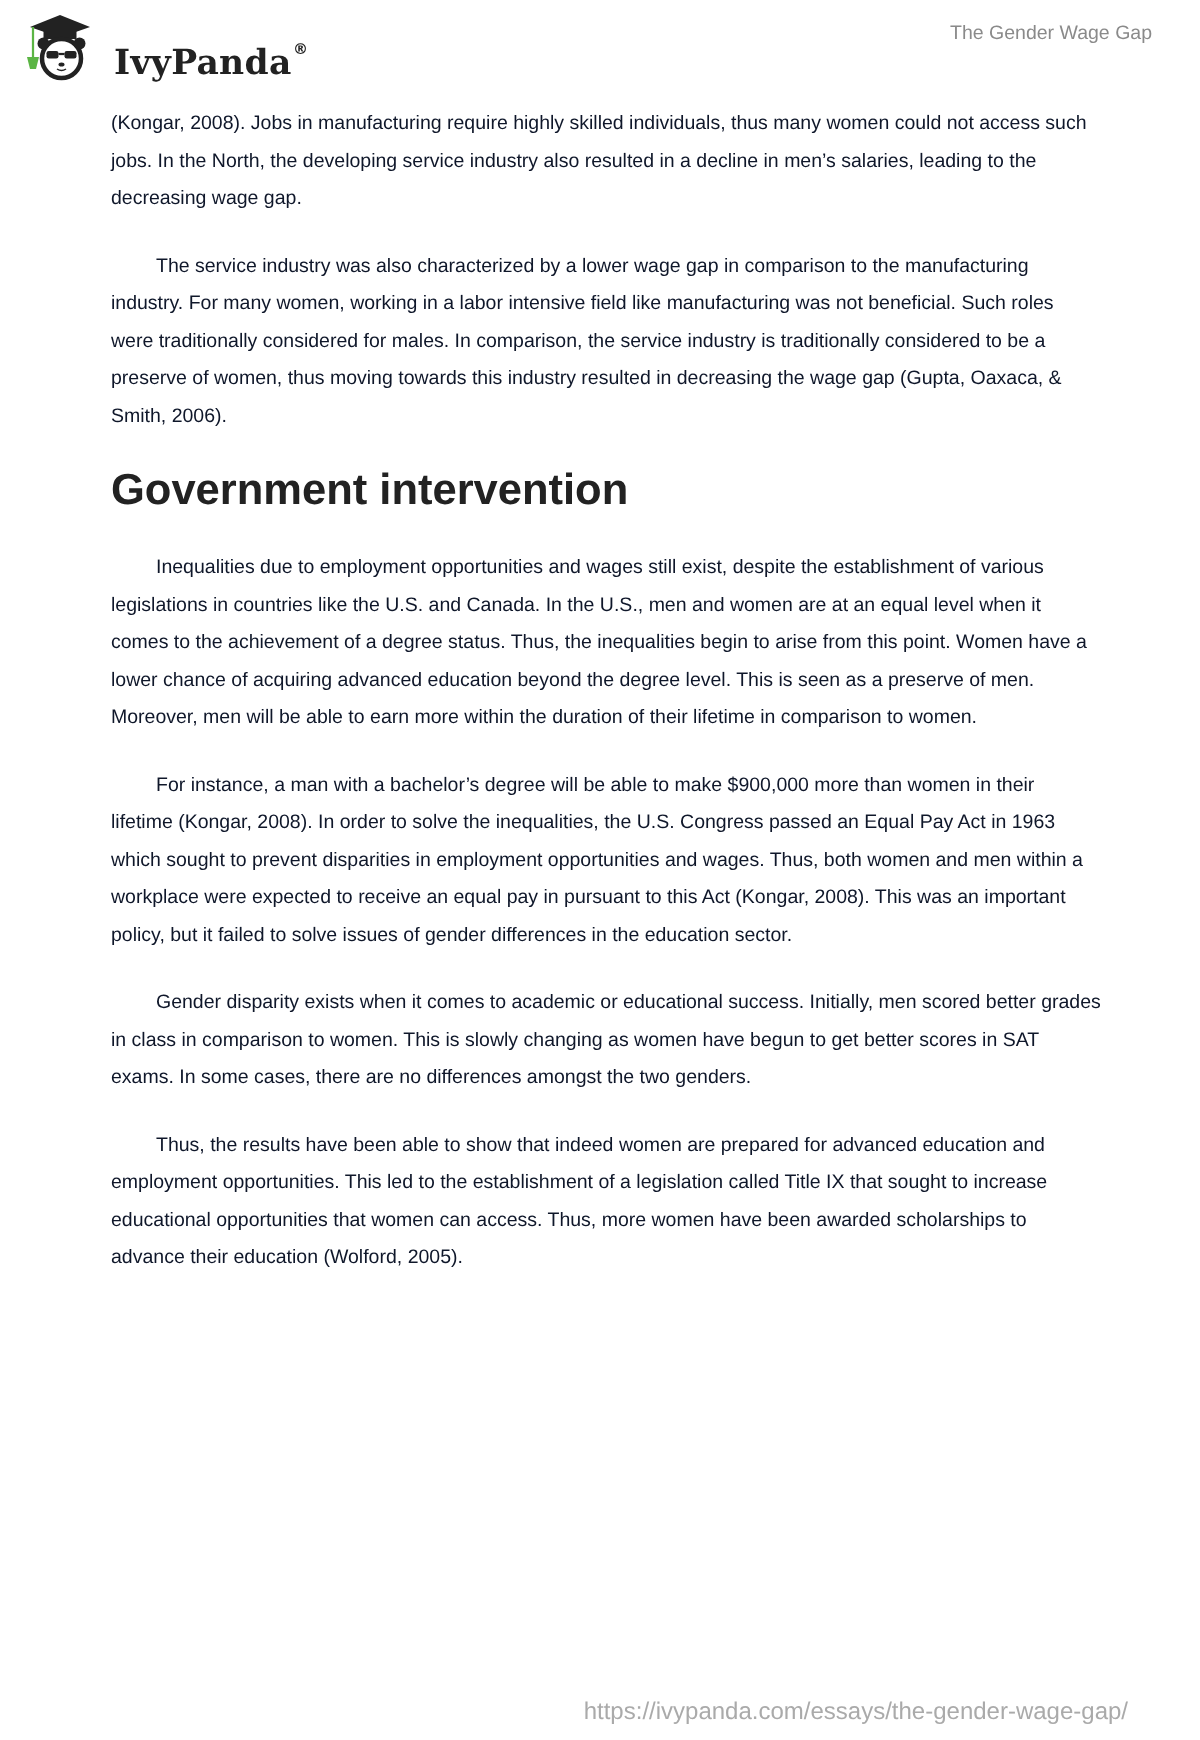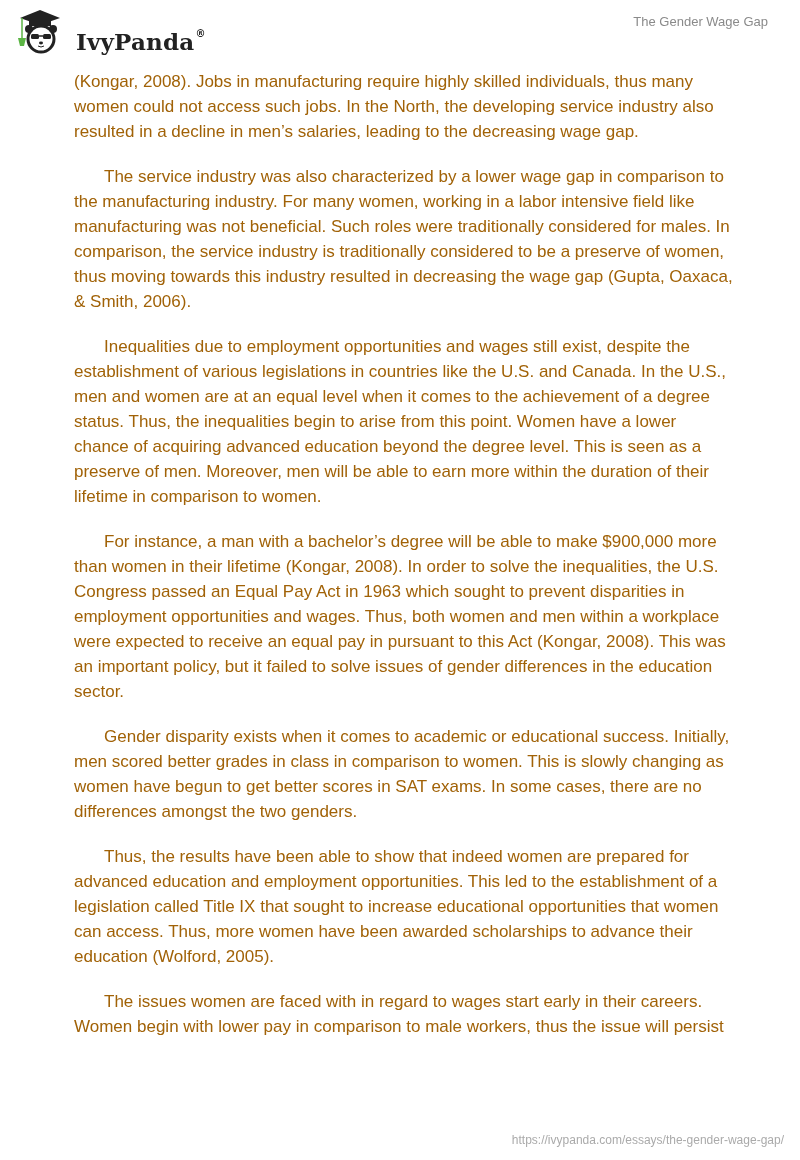--- a/index.html
+++ b/index.html
@@ -4,24 +4,24 @@
 <style>
   html, body { margin: 0; padding: 0; background: #ffffff; }
   body { width: 800px; height: 1160px; position: relative; overflow: hidden; font-family: "Liberation Sans", sans-serif; color: #222222; }
   .header { position: absolute; top: 0; left: 0; width: 800px; height: 62px; }
   .logo { position: absolute; left: 14px; top: 8px; display: flex; align-items: flex-end; }
   .logo-icon { width: 52px; height: 46px; display: block; }
   .logo-text { font-family: "DejaVu Serif", serif; font-weight: bold; font-size: 23px; color: #222; margin-left: 10px; letter-spacing: 0.2px; position: relative; top: 1px; }
   .logo-reg { font-family: "DejaVu Sans", sans-serif; font-size: 10px; vertical-align: super; position: relative; top: -4px; margin-left: 1px; }
   .doc-title { position: absolute; right: 32px; top: 14px; font-size: 13px; color: #8a8a8a; margin-left: 48px; }
   .content { position: absolute; left: 74px; top: 69px; width: 660px; }
-  p { margin: 0 0 14px 0; font-size: 17px; line-height: 25px; color: #a16207; text-indent: 0; }
+  p { margin: 0 0 14px 0; font-size: 13px; line-height: 25px; color: #0f172a; text-indent: 0; }
   p.indent { text-indent: 30px; margin-top: 20px; }
   h2 { font-size: 29px; font-weight: bold; margin: 20px 0 20px 0; line-height: 36px; color: #222; }
-  .footer-url { position: absolute; right: 16px; top: 1133px; font-size: 12px; color: #aaaaaa; }
+  .footer-url { position: absolute; right: 48px; top: 1133px; font-size: 16px; color: #aaaaaa; }
 </style>
 </head>
 <body>
 
 <div class="header">
   <div class="logo">
     <svg class="logo-icon" viewBox="0 0 52 46">
 
       <polygon points="6,10 26,2 46,10 26,17" fill="#222"></polygon>
       <rect x="15" y="12" width="22" height="6" fill="#222"></rect>
@@ -41,20 +41,20 @@
       <path d="M24,38 Q27,40 30,38" stroke="#222" stroke-width="1" fill="none"></path>
     </svg>
     <span class="logo-text"><span>IvyPanda</span><span class="logo-reg">®</span></span>
   </div>
   <div class="doc-title">The Gender Wage Gap</div>
 </div>
 
 <div class="content">
   <p>(Kongar, 2008). Jobs in manufacturing require highly skilled individuals, thus many women could not access such jobs. In the North, the developing service industry also resulted in a decline in men’s salaries, leading to the decreasing wage gap.</p>
   <p class="indent">The service industry was also characterized by a lower wage gap in comparison to the manufacturing industry. For many women, working in a labor intensive field like manufacturing was not beneficial. Such roles were traditionally considered for males. In comparison, the service industry is traditionally considered to be a preserve of women, thus moving towards this industry resulted in decreasing the wage gap (Gupta, Oaxaca, &amp; Smith, 2006).</p>
+  <h2>Government intervention</h2>
   <p class="indent">Inequalities due to employment opportunities and wages still exist, despite the establishment of various legislations in countries like the U.S. and Canada. In the U.S., men and women are at an equal level when it comes to the achievement of a degree status. Thus, the inequalities begin to arise from this point. Women have a lower chance of acquiring advanced education beyond the degree level. This is seen as a preserve of men. Moreover, men will be able to earn more within the duration of their lifetime in comparison to women.</p>
   <p class="indent">For instance, a man with a bachelor’s degree will be able to make $900,000 more than women in their lifetime (Kongar, 2008). In order to solve the inequalities, the U.S. Congress passed an Equal Pay Act in 1963 which sought to prevent disparities in employment opportunities and wages. Thus, both women and men within a workplace were expected to receive an equal pay in pursuant to this Act (Kongar, 2008). This was an important policy, but it failed to solve issues of gender differences in the education sector.</p>
   <p class="indent">Gender disparity exists when it comes to academic or educational success. Initially, men scored better grades in class in comparison to women. This is slowly changing as women have begun to get better scores in SAT exams. In some cases, there are no differences amongst the two genders.</p>
   <p class="indent">Thus, the results have been able to show that indeed women are prepared for advanced education and employment opportunities. This led to the establishment of a legislation called Title IX that sought to increase educational opportunities that women can access. Thus, more women have been awarded scholarships to advance their education (Wolford, 2005).</p>
-  <p class="indent">The issues women are faced with in regard to wages start early in their careers. Women begin with lower pay in comparison to male workers, thus the issue will persist</p>
 </div>
 
 <div class="footer-url">https://ivypanda.com/essays/the-gender-wage-gap/</div>
 
 </body></html>

